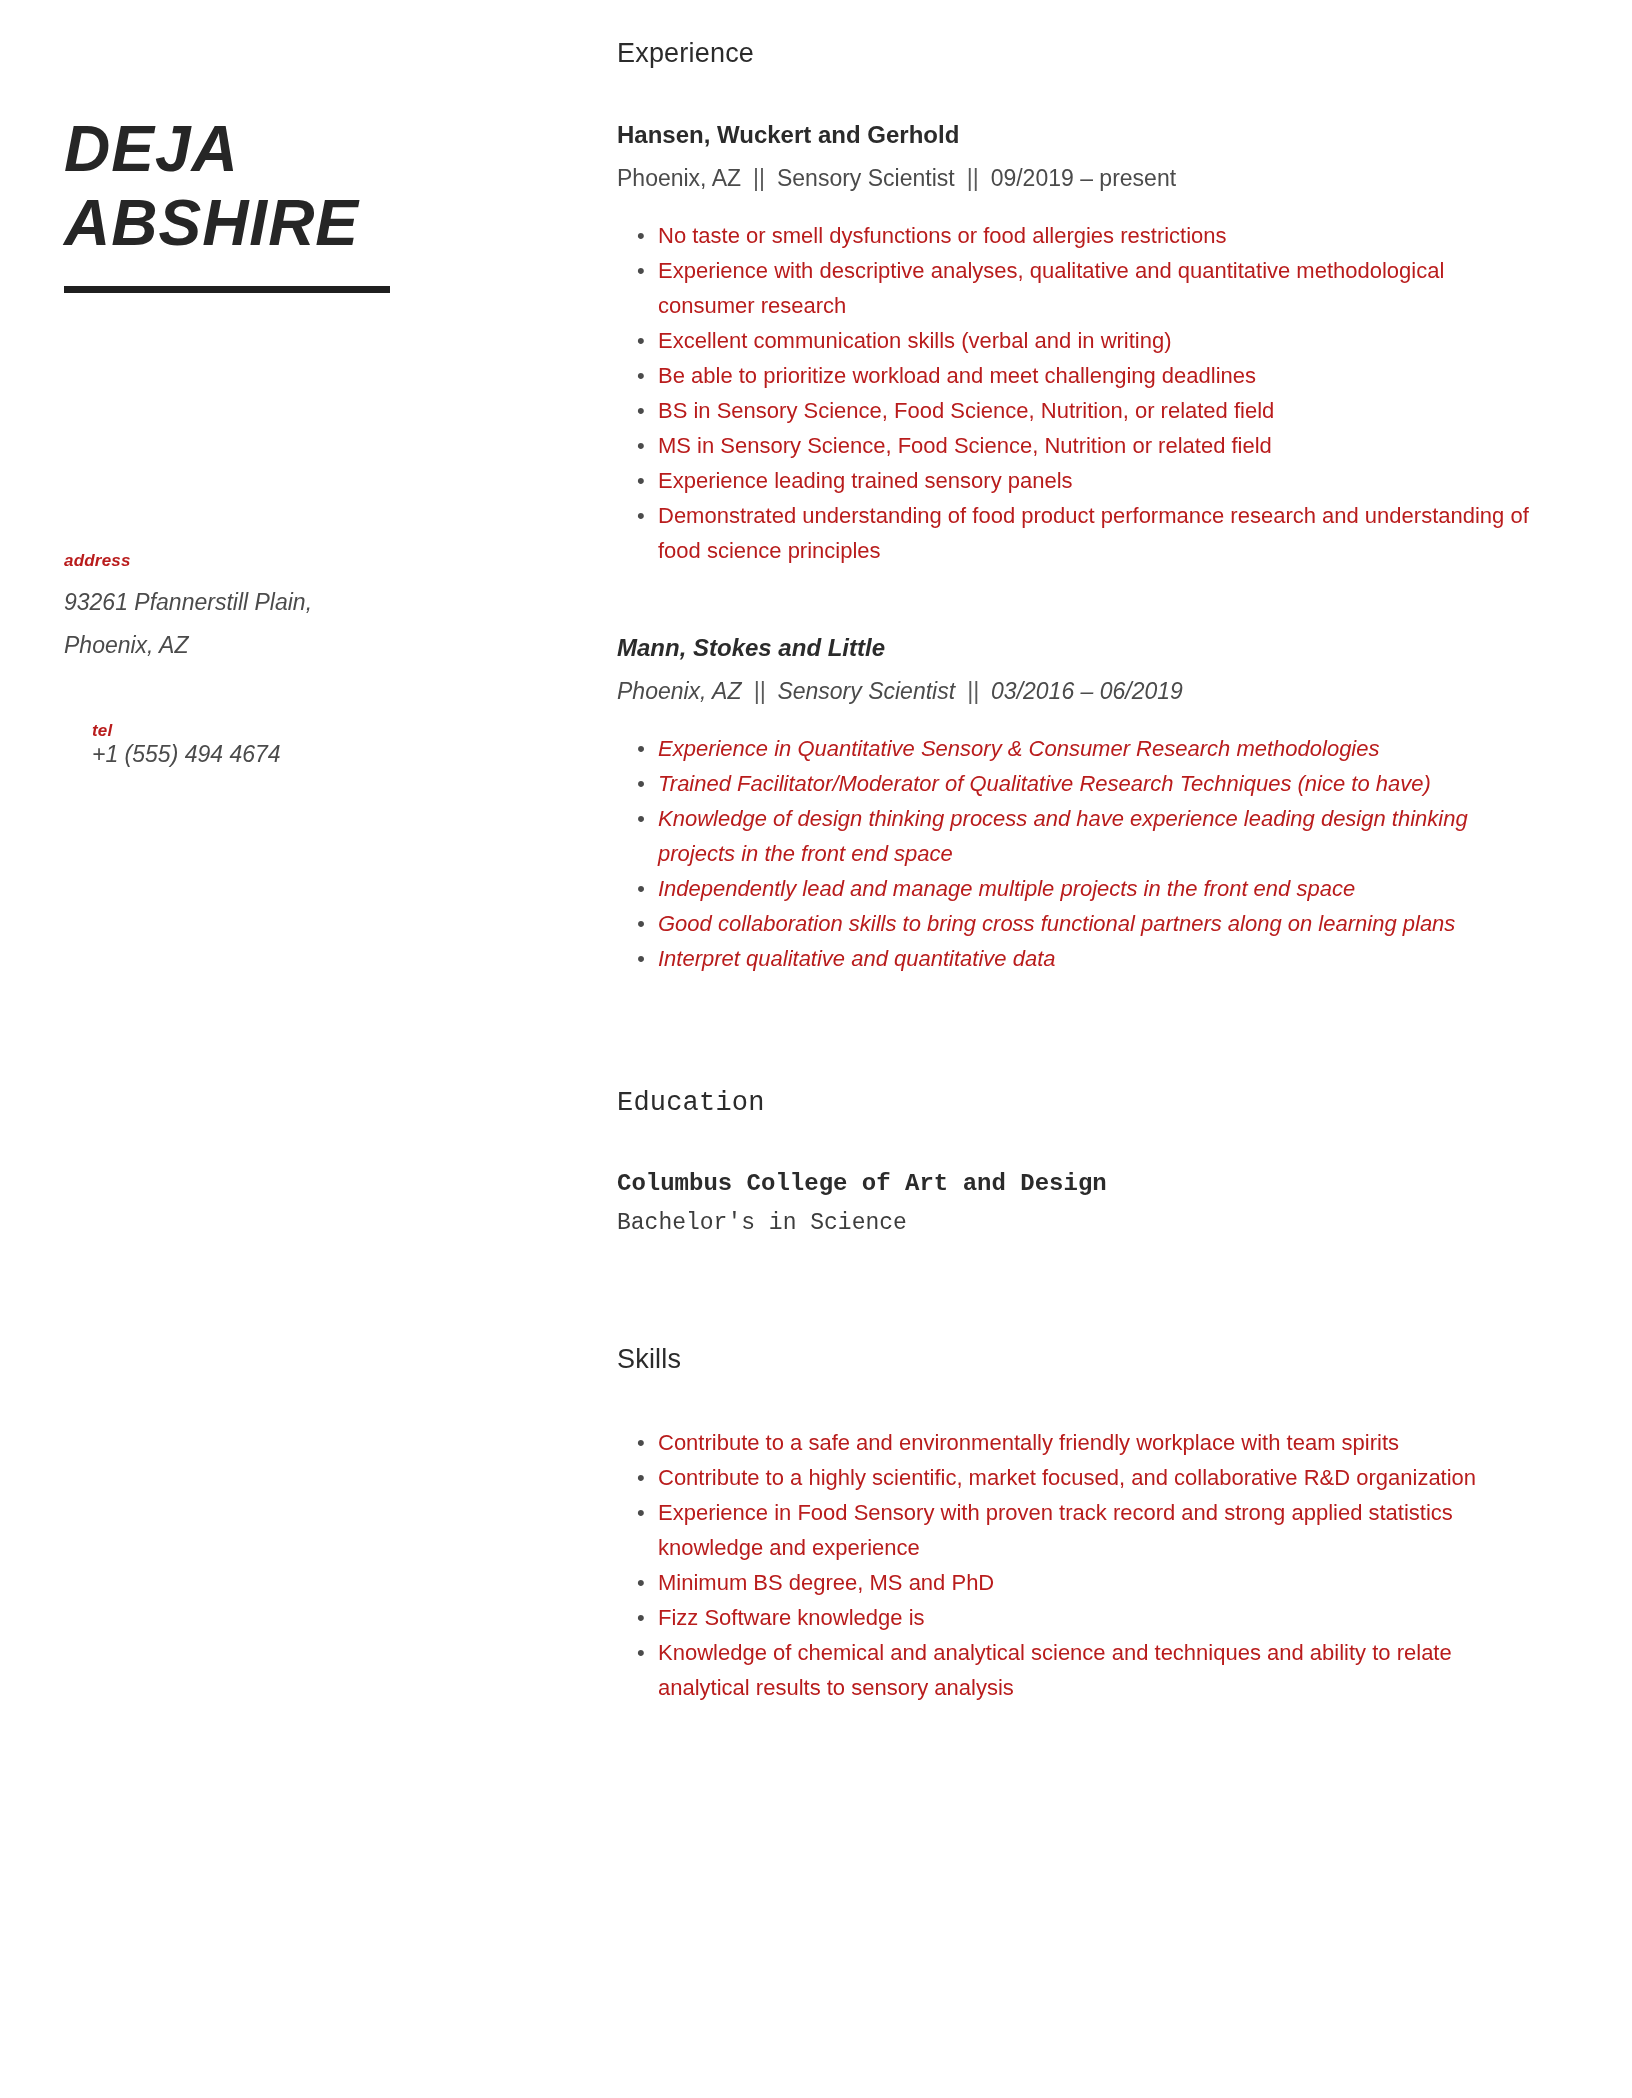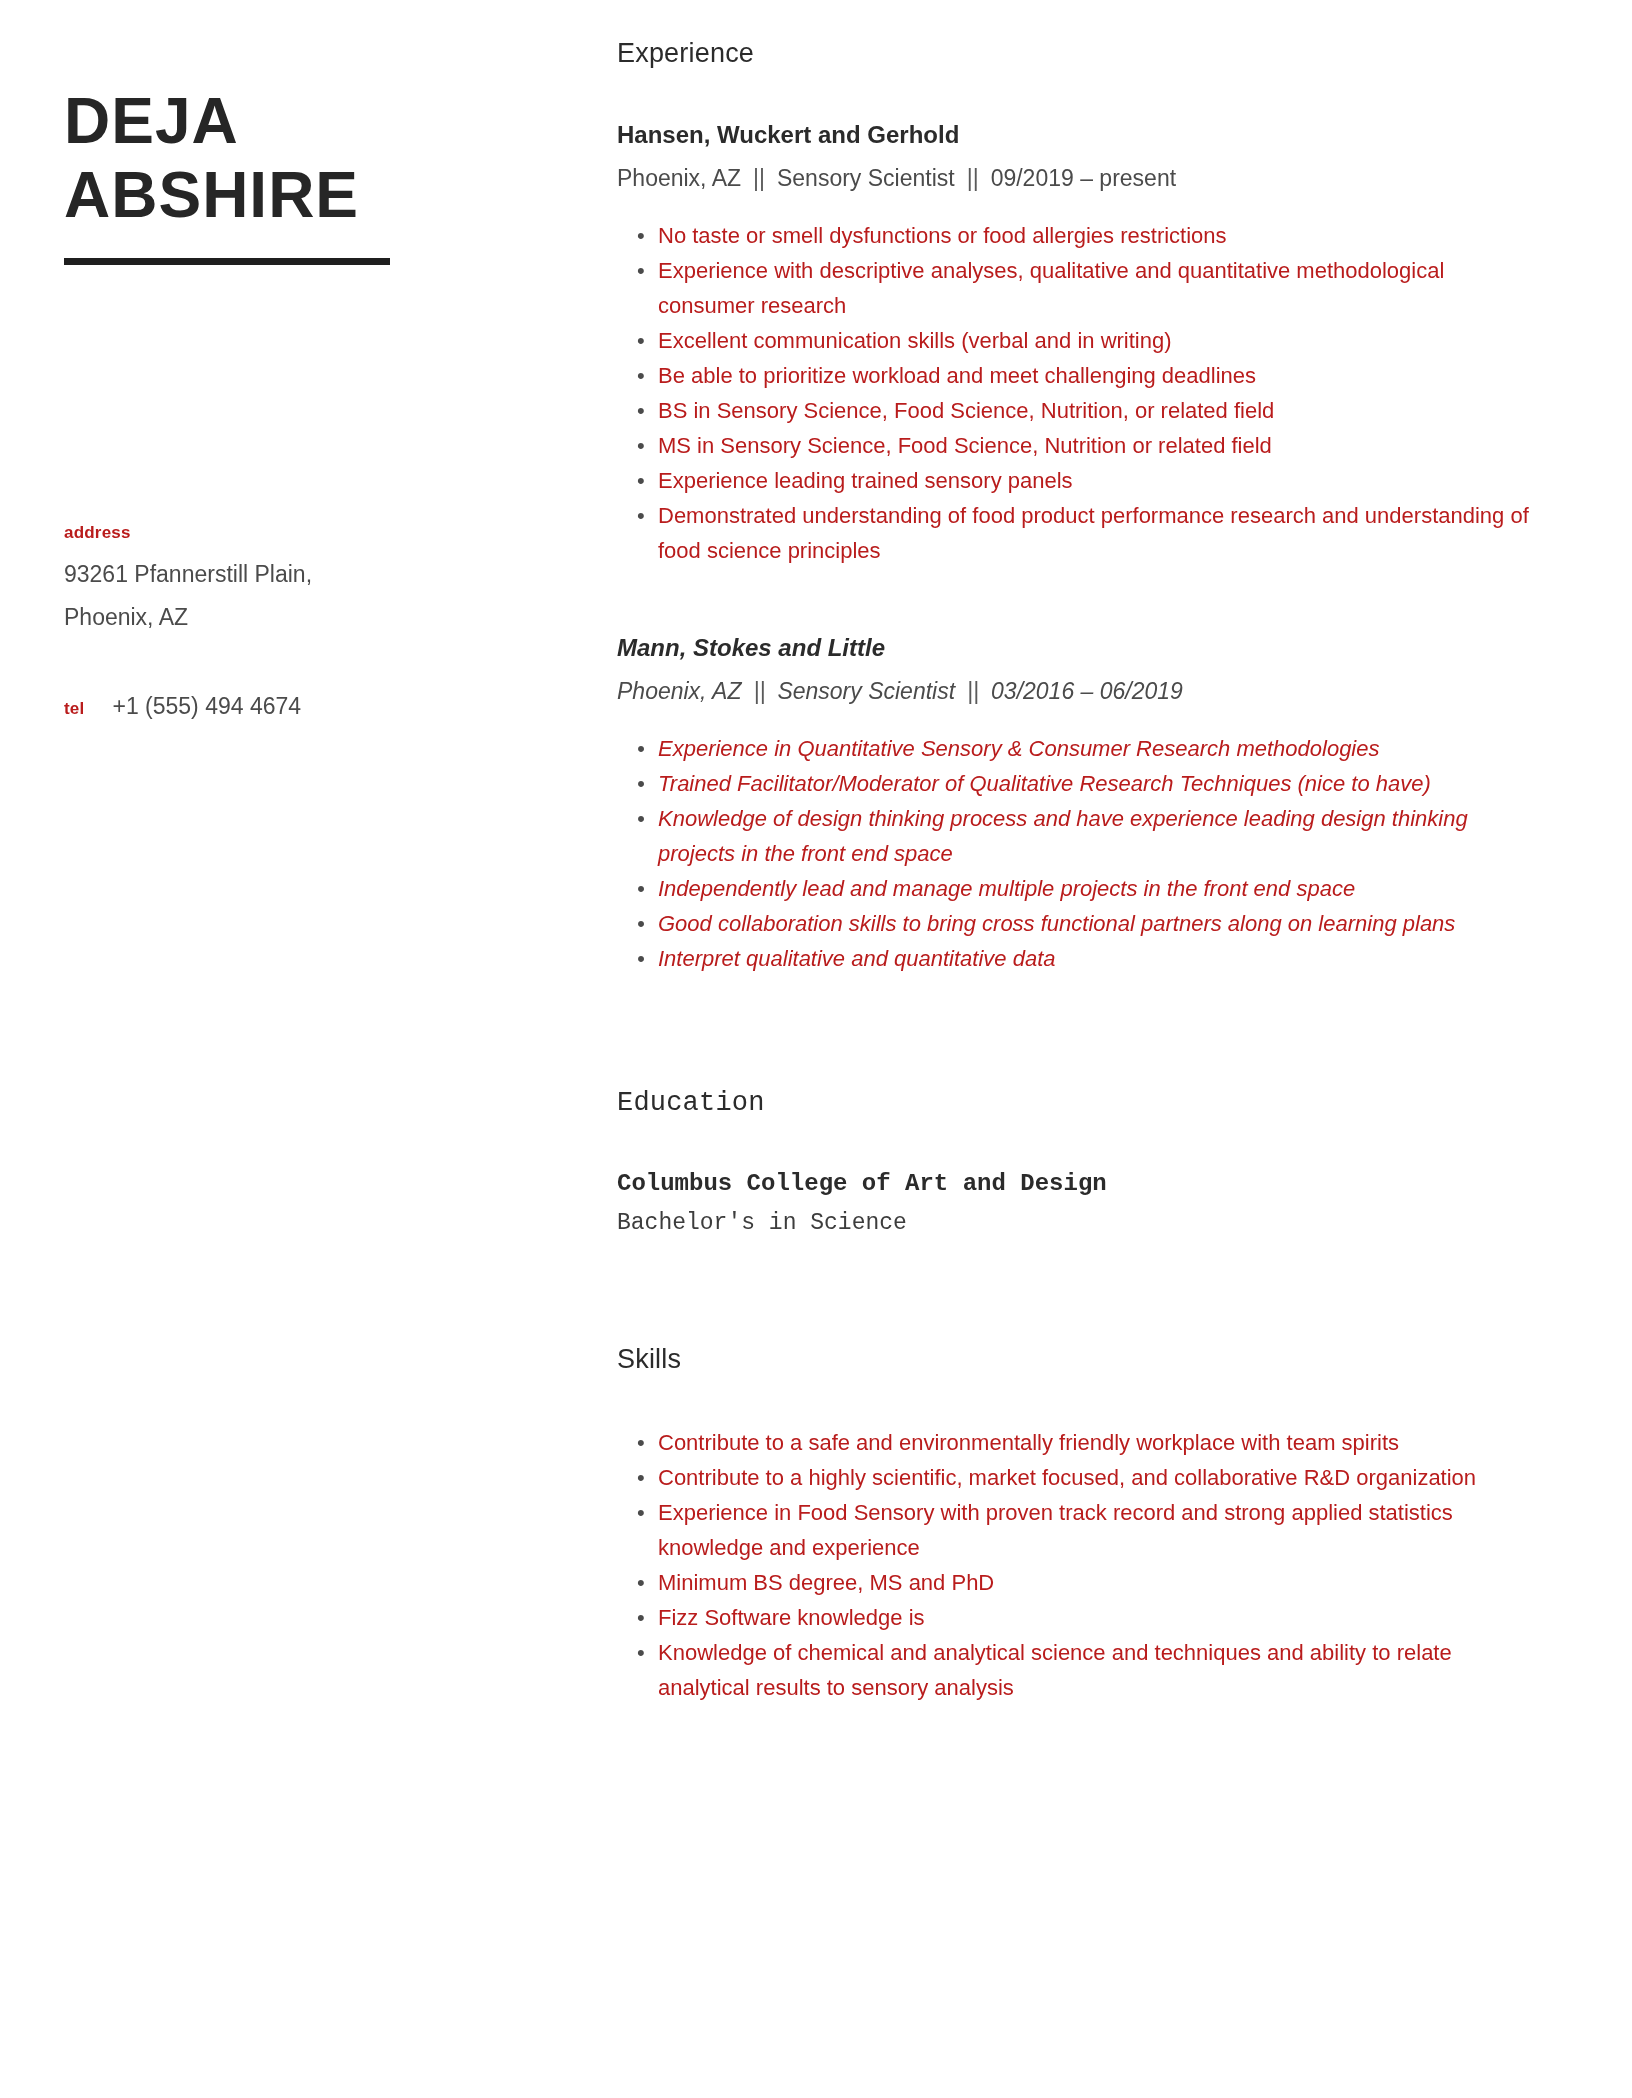--- a/index.html
+++ b/index.html
@@ -13,21 +13,22 @@
     position: relative;
     width: 1632px;
     min-height: 2098px;
     background: #ffffff;
     display: flex;
   }
   
   .sidebar {
     width: 617px;
     flex: 0 0 617px;
-    padding: 84px 0 0 64px;
+    padding: 112px 0 0 64px;
+    font-style: italic;
   }
   .name {
     font-size: 64px;
     line-height: 74px;
     font-weight: 700;
     letter-spacing: 1px;
     color: #262626;
   }
   .name-rule {
     width: 326px;
@@ -41,21 +42,21 @@
     font-weight: 700;
     color: #b91c1c;
     letter-spacing: 0.2px;
   }
   .addr-line {
     font-size: 23px;
     line-height: 43px;
     color: #4b4b4b;
   }
   .addr-first { margin-top: 10px; }
-  .tel-row { margin-top: 54px; display: flex; align-items: baseline; }
+  .tel-row { margin-top: 54px; display: flex; align-items: baseline; flex-direction: column; }
   .tel-value {
     font-size: 23px;
     color: #4b4b4b;
     margin-left: 28px;
   }
   
   .main {
     flex: 1 1 auto;
     padding: 38px 86px 80px 0;
   }

